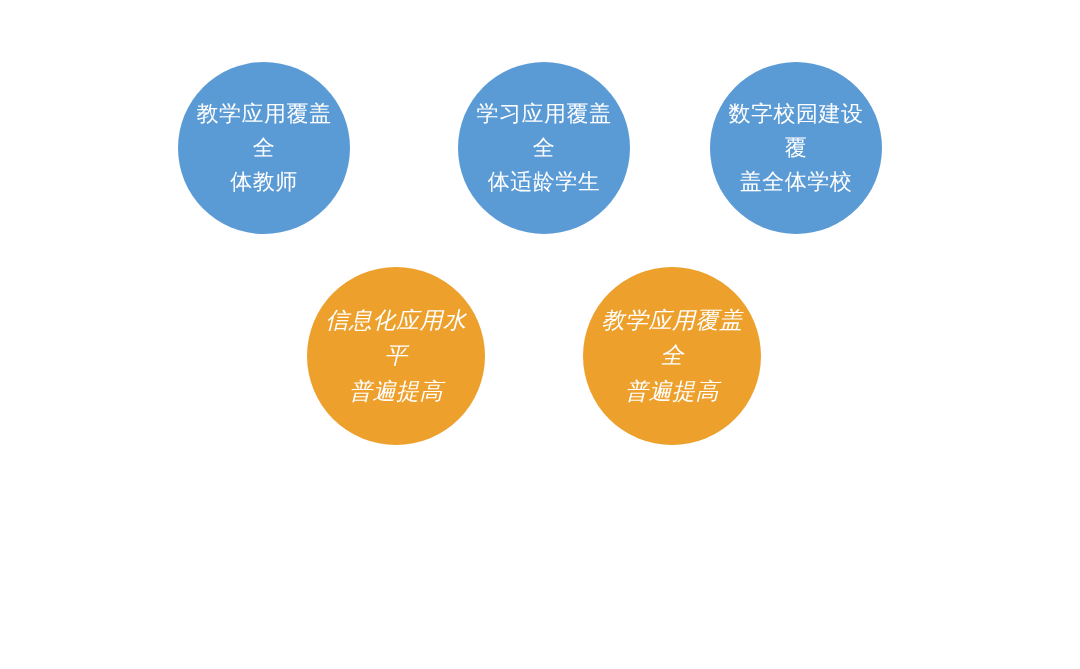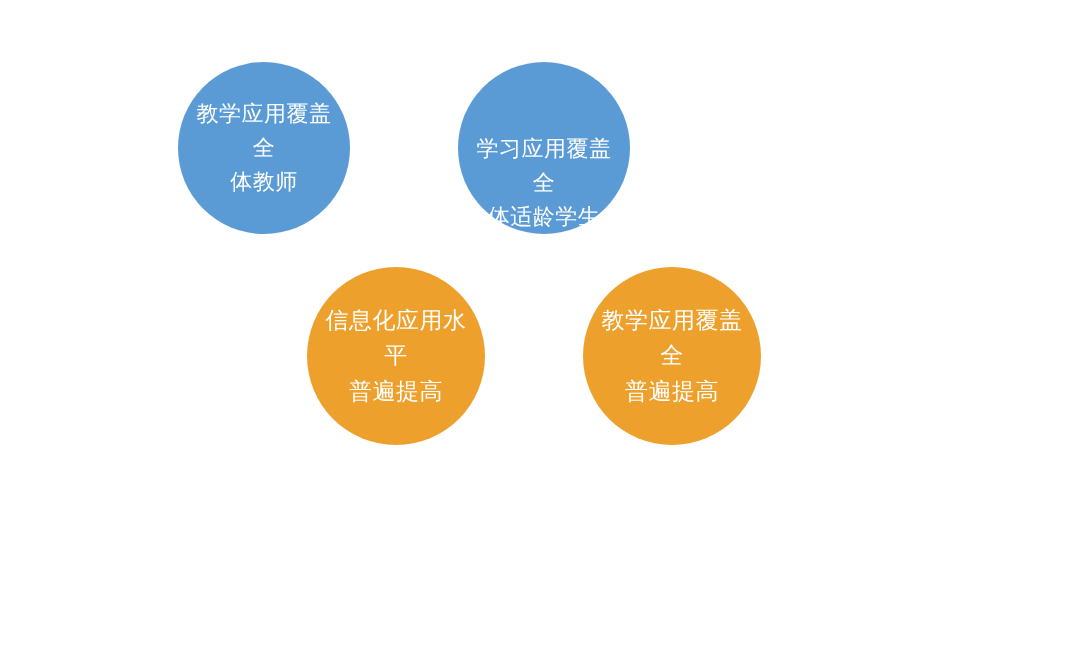--- a/index.html
+++ b/index.html
@@ -41,28 +41,29 @@
   .tier-outcome {
     width: 172px;
     height: 172px;
     top: 62px;
   }
   .tier-outcome .node-label {
     font-size: 22px;
     max-width: 150px;
   }
   .node-1 { left: 178px; }
-  .node-2 { left: 458px; align-items: flex-end; }
+  .node-2 { left: 458px; }
   .node-3 { left: 710px; }
 
   
   .tier-capability {
     width: 178px;
     height: 178px;
     top: 267px;
+    font-style: italic;
   }
   .tier-capability .node-label {
     font-size: 23px;
     max-width: 158px;
   }
   .node-4 { left: 307px; }
   .node-5 { left: 583px; }
 
   
   .tier-platform {
@@ -84,20 +85,24 @@
   <div class="node tier-outcome node-1" style="background:#5B9BD5;">
     <span class="node-label">教学应用覆盖全
 体教师</span>
   </div>
 
   <div class="node tier-outcome node-2" style="background:#5B9BD5;">
     <span class="node-label">学习应用覆盖全
 体适龄学生</span>
   </div>
 
+  <div class="node tier-outcome node-3" style="background:#5B9BD5;">
+    <span class="node-label">数字校园建设覆
+盖全体学校</span>
+  </div>
 
   <div class="node tier-capability node-4" style="background:#EDA02C;">
     <span class="node-label">信息化应用水平
 普遍提高</span>
   </div>
 
   <div class="node tier-capability node-5" style="background:#EDA02C;">
     <span class="node-label">教学应用覆盖全
 普遍提高</span>
   </div>

